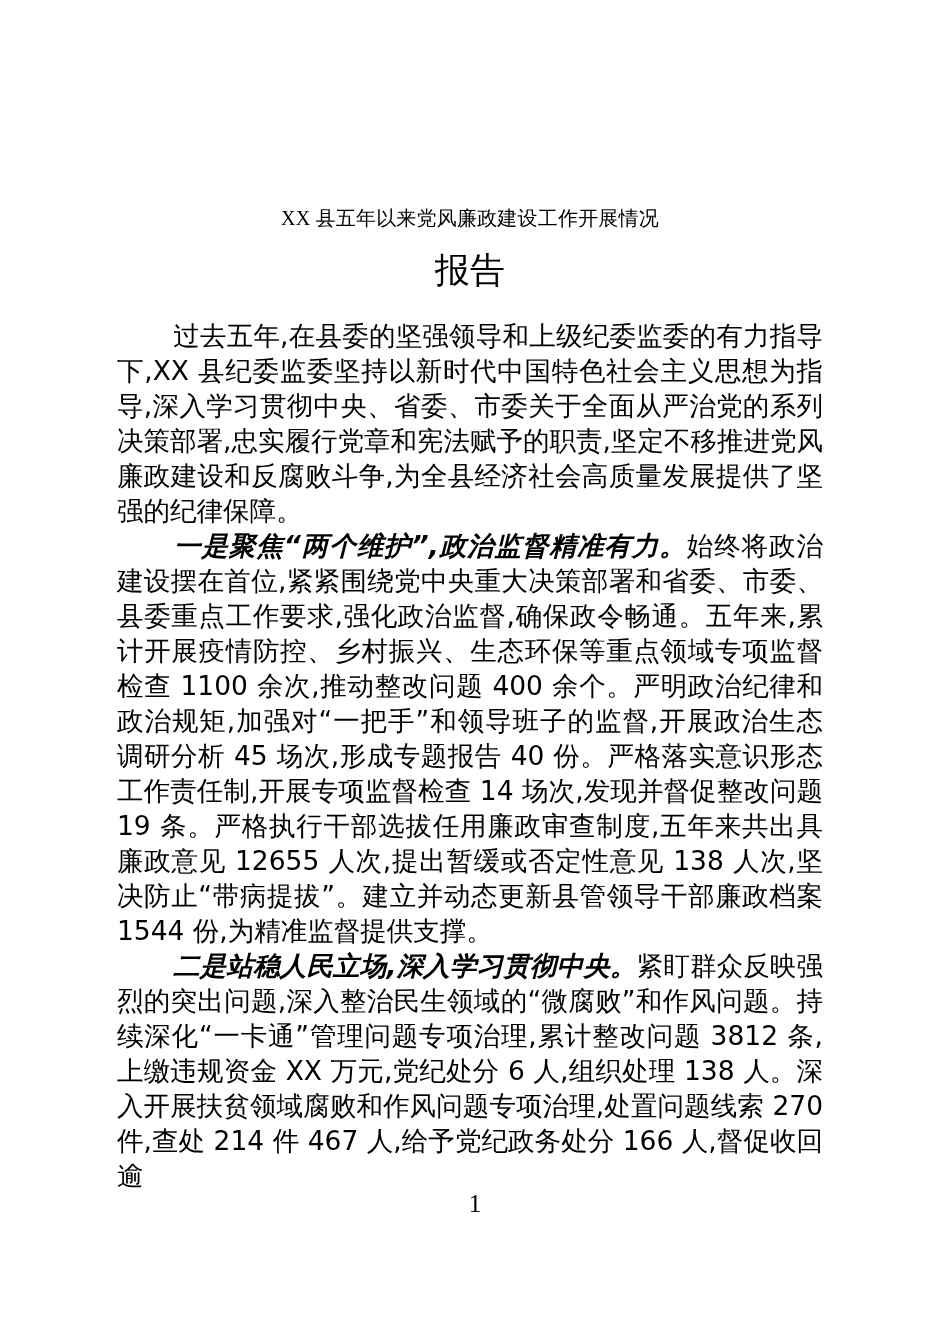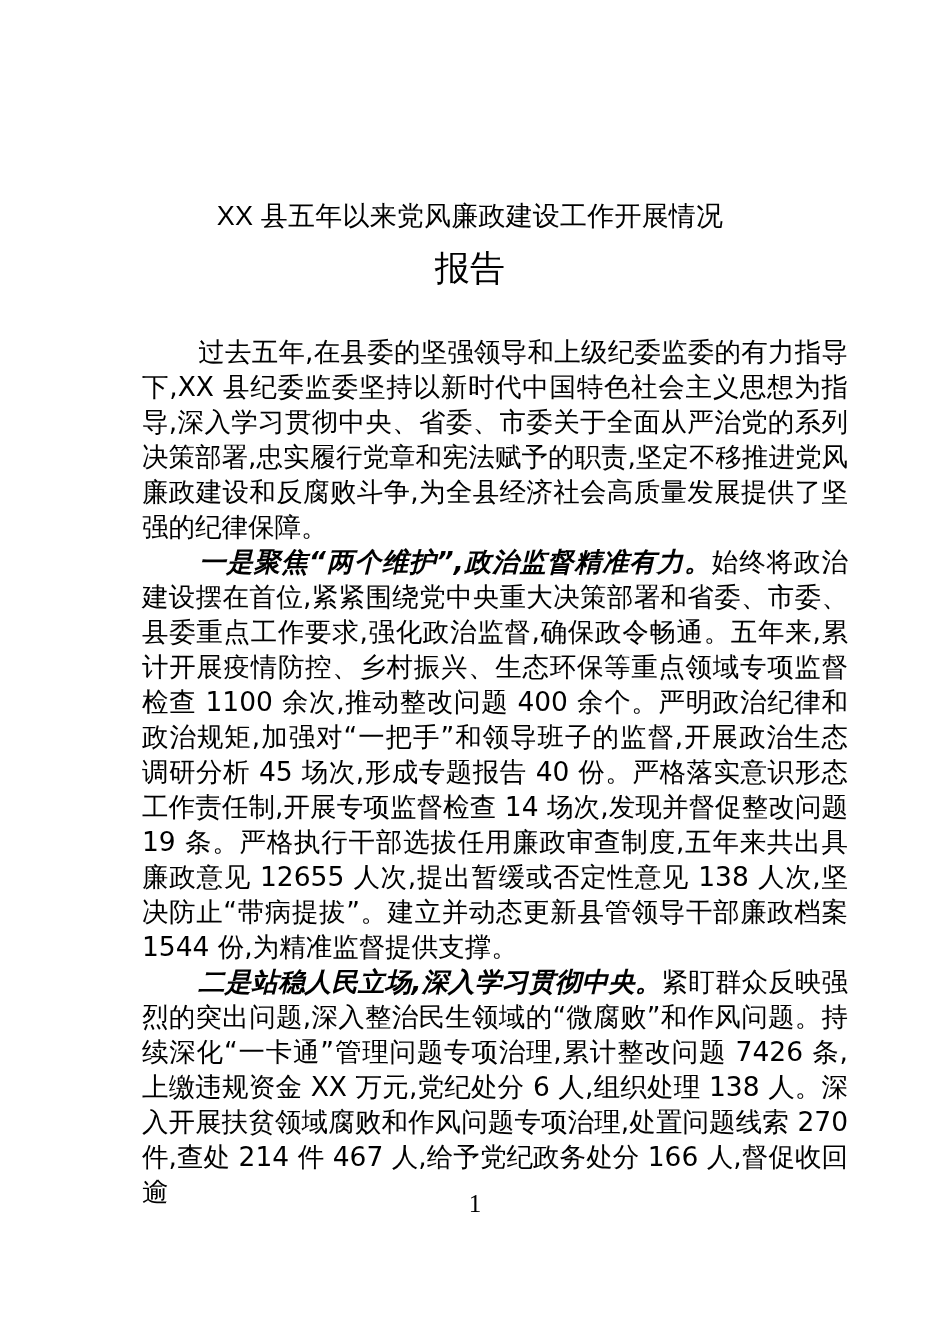--- a/index.html
+++ b/index.html
@@ -32,45 +32,44 @@
     font-weight: normal;
   }
   .doc-title .cjk {
     font-family: Liberation Sans, sans-serif;
     font-size: 35px;
   }
 
   .body-block {
     position: absolute;
     left: 117px;
-    top: 334px;
+    top: 318px;
     width: 706px;
-    margin-left: 25px;
   }
 
   p.para {
     margin: 0;
     font-family: "Liberation Serif", "DejaVu Sans", serif;
     font-size: 28px;
     line-height: 35px;
     color: #000000;
     text-align: justify;
     text-align-last: left;
     text-indent: 0;
     white-space: normal;
   }
 
   
   .cjk {
     font-family: "DejaVu Sans", "Liberation Sans", sans-serif;
     font-size: 26.5px;
   }
   .lat {
-    font-family: Liberation Sans, sans-serif;
-    font-size: 27px;
+    font-family: Liberation Serif, serif;
+    font-size: 20px;
   }
 
   .lead {
     font-weight: bold;
     font-style: italic;
   }
 
   .indent {
     display: inline-block;
     width: 56px;
@@ -98,19 +97,19 @@
   </h1>
 
   <div class="body-block">
     <p class="para">
       <span class="indent"></span><span class="cjk">过去五年,在县委的坚强领导和上级纪委监委的有力指导下,XX 县纪委监委坚持以新时代中国特色社会主义思想为指导,深入学习贯彻中央、省委、市委关于全面从严治党的系列决策部署,忠实履行党章和宪法赋予的职责,坚定不移推进党风廉政建设和反腐败斗争,为全县经济社会高质量发展提供了坚强的纪律保障。</span>
     </p>
     <p class="para">
       <span class="indent"></span><span class="lead cjk">一是聚焦“两个维护”,政治监督精准有力。</span><span class="cjk">始终将政治建设摆在首位,紧紧围绕党中央重大决策部署和省委、市委、县委重点工作要求,强化政治监督,确保政令畅通。五年来,累计开展疫情防控、乡村振兴、生态环保等重点领域专项监督检查 1100 余次,推动整改问题 400 余个。严明政治纪律和政治规矩,加强对“一把手”和领导班子的监督,开展政治生态调研分析 45 场次,形成专题报告 40 份。严格落实意识形态工作责任制,开展专项监督检查 14 场次,发现并督促整改问题 19 条。严格执行干部选拔任用廉政审查制度,五年来共出具廉政意见 12655 人次,提出暂缓或否定性意见 138 人次,坚决防止“带病提拔”。建立并动态更新县管领导干部廉政档案 1544 份,为精准监督提供支撑。</span>
     </p>
     <p class="para">
-      <span class="indent"></span><span class="lead cjk">二是站稳人民立场,深入学习贯彻中央。</span><span class="cjk">紧盯群众反映强烈的突出问题,深入整治民生领域的“微腐败”和作风问题。持续深化“一卡通”管理问题专项治理,累计整改问题 7426 条,上缴违规资金 XX 万元,党纪处分 6 人,组织处理 138 人。深入开展扶贫领域腐败和作风问题专项治理,处置问题线索 270 件,查处 214 件 467 人,给予党纪政务处分 166 人,督促收回逾</span>
+      <span class="indent"></span><span class="lead cjk">二是站稳人民立场,深入学习贯彻中央。</span><span class="cjk">紧盯群众反映强烈的突出问题,深入整治民生领域的“微腐败”和作风问题。持续深化“一卡通”管理问题专项治理,累计整改问题 3812 条,上缴违规资金 XX 万元,党纪处分 6 人,组织处理 138 人。深入开展扶贫领域腐败和作风问题专项治理,处置问题线索 270 件,查处 214 件 467 人,给予党纪政务处分 166 人,督促收回逾</span>
     </p>
   </div>
 
   <div class="page-number">1</div>
 
 </div>
 
 </body></html>

